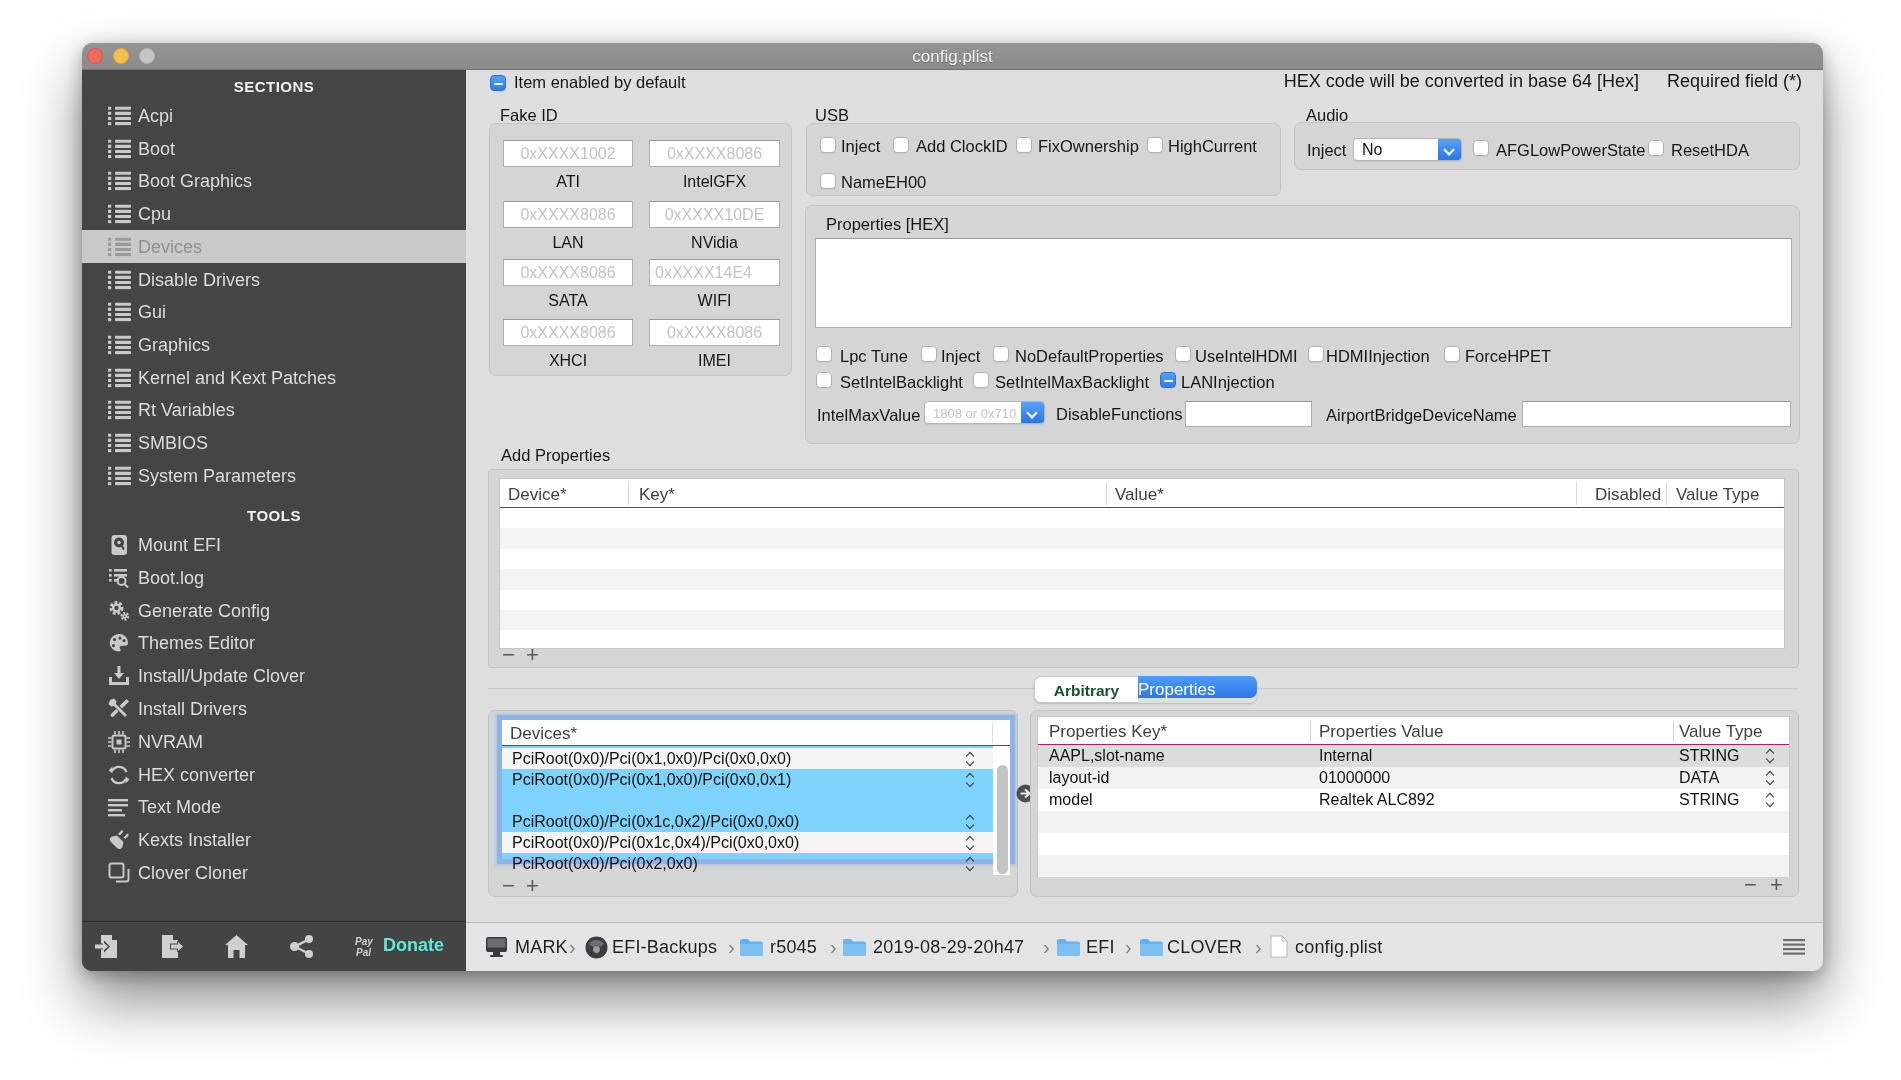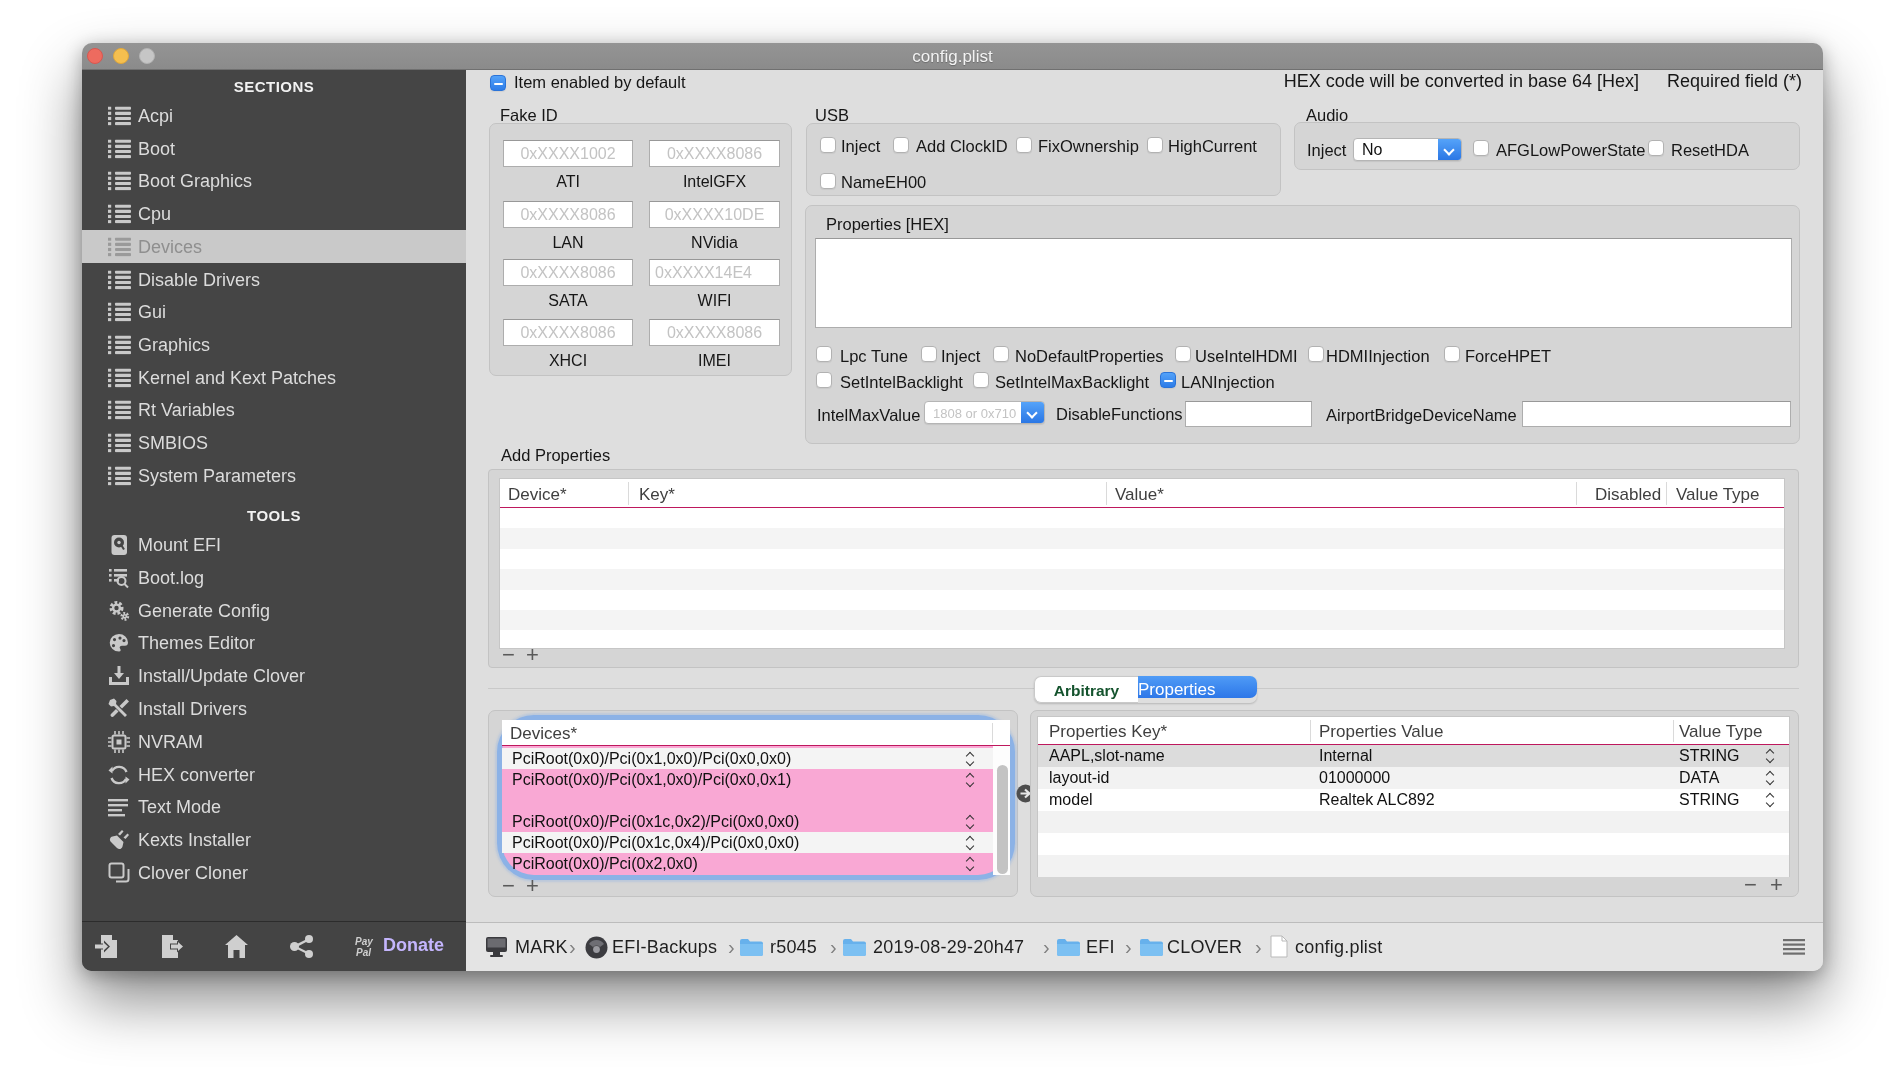--- a/index.html
+++ b/index.html
@@ -387,21 +387,21 @@
               <circle cx="19" cy="4" r="4"></circle>
               <circle cx="19" cy="19" r="4"></circle>
               <path d="M4 10.5 L19 3 L19.8 5 L5 13 Z"></path>
               <path d="M4 12.5 L19 20 L19.8 18 L5 10.5 Z"></path>
             </g>
           </svg>
       <svg style="position:absolute;left:273px;top:14px;" width="24" height="22" viewBox="0 0 24 22">
             <text x="0" y="9" font-family="Liberation Sans" font-size="10" font-style="italic" font-weight="bold" fill="#cfcfcf">Pay</text>
             <text x="1" y="20" font-family="Liberation Sans" font-size="10" font-style="italic" font-weight="bold" fill="#cfcfcf">Pal</text>
           </svg>
-      <div style="position:absolute;left:301px;top:13px;color:#c4b5fd;font-size:18px;font-weight:bold;">Donate</div>
+      <div style="position:absolute;left:301px;top:13px;color:#5eead4;font-size:18px;font-weight:bold;">Donate</div>
     </div>
   </div>
   <div id="content">
 
     <div class="cb blue" style="left:24px;top:5px;"></div>
     <div class="lbl" style="left:48px;top:3px;">Item enabled by default</div>
     <div class="lbl" style="right:184px;top:1px;font-size:18px;">HEX code will be converted in base 64 [Hex]</div>
     <div class="lbl" style="right:21px;top:1px;font-size:18px;">Required field (*)</div>
 
     <div class="lbl" style="left:34px;top:36px;">Fake ID</div>
@@ -507,21 +507,21 @@
     <div class="mp" style="left:36px;top:572px;">−</div>
         <div class="mp" style="left:60px;top:572px;">+</div>
     <div style="position:absolute;left:22px;top:618px;width:1311px;height:1px;background:#c9c9c9;"></div>
 
     <div id="tabs" style="position:absolute;left:568px;top:606px;width:223px;height:27px;border-radius:7px;box-shadow:0 1px 2px rgba(0,0,0,.18);">
       <div style="position:absolute;left:0;top:0;width:104px;height:27px;background:#fff;border-radius:7px 0 0 7px;border:1px solid #c9c9c9;border-right:none;color:#14532d;font-size:15.5px;font-weight:bold;text-align:center;line-height:27px;">Arbitrary</div>
       <div style="position:absolute;left:104px;top:0;width:119px;height:22px;background:linear-gradient(#4f9bf6,#2d77e8);border-radius:0 7px 7px 0;color:#fff;font-size:17px;text-align:left;line-height:27px;">Properties</div>
     </div>
 
     <div class="box" style="left:22px;top:640px;width:530px;height:187px;"></div>
-    <div id="devlist" style="position:absolute;left:36px;top:650px;width:508px;height:155px;background:#f9a8d4;box-shadow:0 0 0 5px #8cb2e6, 0 0 2px 7px rgba(140,178,230,.35);border-radius:32px;">
+    <div id="devlist" style="position:absolute;left:36px;top:650px;width:508px;height:139px;background:#7dd3fc;box-shadow:0 0 0 5px #8cb2e6, 0 0 2px 7px rgba(140,178,230,.35);">
       <div class="th" style="height:26px;">
             <span style="position:absolute;left:8px;top:4px;">Devices*</span>
           </div>
       <div class="colsep" style="left:490px;height:20px;"></div>
       <div class="drow stripe" style="top:28px;">PciRoot(0x0)/Pci(0x1,0x0)/Pci(0x0,0x0)<span class="stp" style="right:35px;top:3px;"></span></div>
       <div class="drow" style="top:49px;">PciRoot(0x0)/Pci(0x1,0x0)/Pci(0x0,0x1)<span class="stp" style="right:35px;top:3px;"></span></div>
       <div class="drow" style="top:91px;">PciRoot(0x0)/Pci(0x1c,0x2)/Pci(0x0,0x0)<span class="stp" style="right:35px;top:3px;"></span></div>
       <div class="drow stripe" style="top:112px;">PciRoot(0x0)/Pci(0x1c,0x4)/Pci(0x0,0x0)<span class="stp" style="right:35px;top:3px;"></span></div>
       <div class="drow" style="top:133px;">PciRoot(0x0)/Pci(0x2,0x0)<span class="stp" style="right:35px;top:3px;"></span></div>
       <div class="sbtrack"></div>

